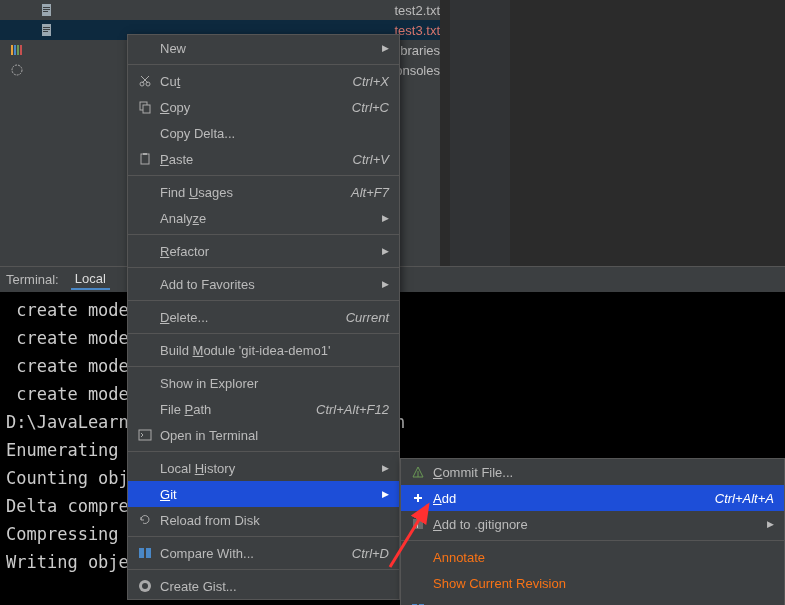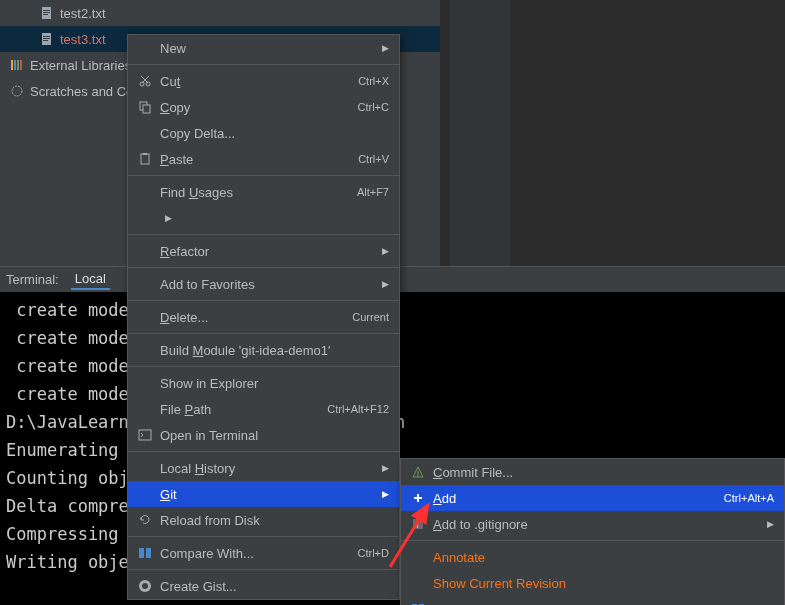--- a/index.html
+++ b/index.html
@@ -1,21 +1,21 @@
 <!DOCTYPE html>
 <html><head>
 <meta charset="utf-8">
 <style>
   * { box-sizing: border-box; margin: 0; padding: 0; }
   html, body { width: 785px; height: 605px; overflow: hidden; background: #2b2b2b; font-family: "Segoe UI", sans-serif; font-size: 13px; color: #bbbbbb; }
   .root { position: relative; width: 785px; height: 605px; }
   
   
   .tree { position: absolute; left: 0; top: 0; width: 440px; height: 275px; background: #3c3f41; }
-  .tree-row { display: flex; align-items: center; height: 26px; padding-left: 40px; }
+  .tree-row { display: flex; align-items: center; height: 20px; padding-left: 40px; justify-content: space-between; }
   .tree-row.selected { background: #0d293e; }
   .tree-row.sel2 { padding-left: 10px; }
   .file-icon { width: 14px; height: 14px; margin-right: 6px; display: inline-flex; }
   .file-name { color: #bbbbbb; }
   .file-name.red { color: #d5756c; }
   
   
   .editor { position: absolute; left: 450px; top: 0; right: 0; height: 275px; background: #2b2b2b; }
   .editor::before { content: ""; position: absolute; left: 0; top: 0; width: 60px; height: 275px; background: #313335; }
   
@@ -27,21 +27,21 @@
   .term-body { position: absolute; left: 0; top: 292px; width: 785px; bottom: 0; background: #000; padding: 4px 6px; font-family: "Consolas", monospace; font-size: 17px; color: #cccccc; line-height: 28px; overflow: hidden; }
   .term-line { white-space: pre; }
   
   
   .menu { position: absolute; background: #3c3f41; border: 1px solid #555; box-shadow: 2px 2px 8px rgba(0,0,0,0.5); color: #bbbbbb; }
   .menu1 { left: 127px; top: 34px; width: 273px; }
   .menu-item { display: flex; align-items: center; height: 26px; padding: 0 10px 0 8px; cursor: default; position: relative; }
   .menu-item .ico { width: 18px; display: inline-flex; justify-content: center; }
   .menu-item .lbl { flex: 1; padding-left: 6px; }
   .menu-item .lbl .u { text-decoration: underline; }
-  .menu-item .sc { color: #bbbbbb; font-size: 11px; }
+  .menu-item .sc { color: #bbbbbb; font-size: 13px; font-style: italic; }
   .menu-item .arrow { width: 10px; text-align: right; color: #bbbbbb; }
   .menu-item.hl { background: #1d4ed8; color: #ffffff; }
   .menu-item.hl .sc, .menu-item.hl .arrow { color: #ffffff; }
   .menu-item.disabled { color: #f97316; }
   .menu-sep { height: 1px; background: #555; margin: 3px 0; }
   
   .menu2 { left: 400px; top: 458px; width: 385px; }
   
   
   .red-arrow { position: absolute; left: 380px; top: 497px; pointer-events: none; }
@@ -163,20 +163,21 @@
         <span class="sc">Ctrl+V</span>
       </div>
       <div class="menu-sep"></div>
       <div class="menu-item">
         <span class="ico"></span>
         <span class="lbl">Find <span class="u">U</span>sages</span>
         <span class="sc">Alt+F7</span>
       </div>
       <div class="menu-item">
         <span class="ico"></span>
+        <span class="lbl">Analy<span class="u">z</span>e</span>
         <span class="arrow" style="font-size: 9px; margin-left: 8px;">▶</span>
       </div>
       <div class="menu-sep"></div>
       <div class="menu-item">
         <span class="ico"></span>
         <span class="lbl"><span class="u">R</span>efactor</span>
         <span class="arrow" style="font-size: 9px; margin-left: 8px;">▶</span>
       </div>
       <div class="menu-sep"></div>
       <div class="menu-item">

